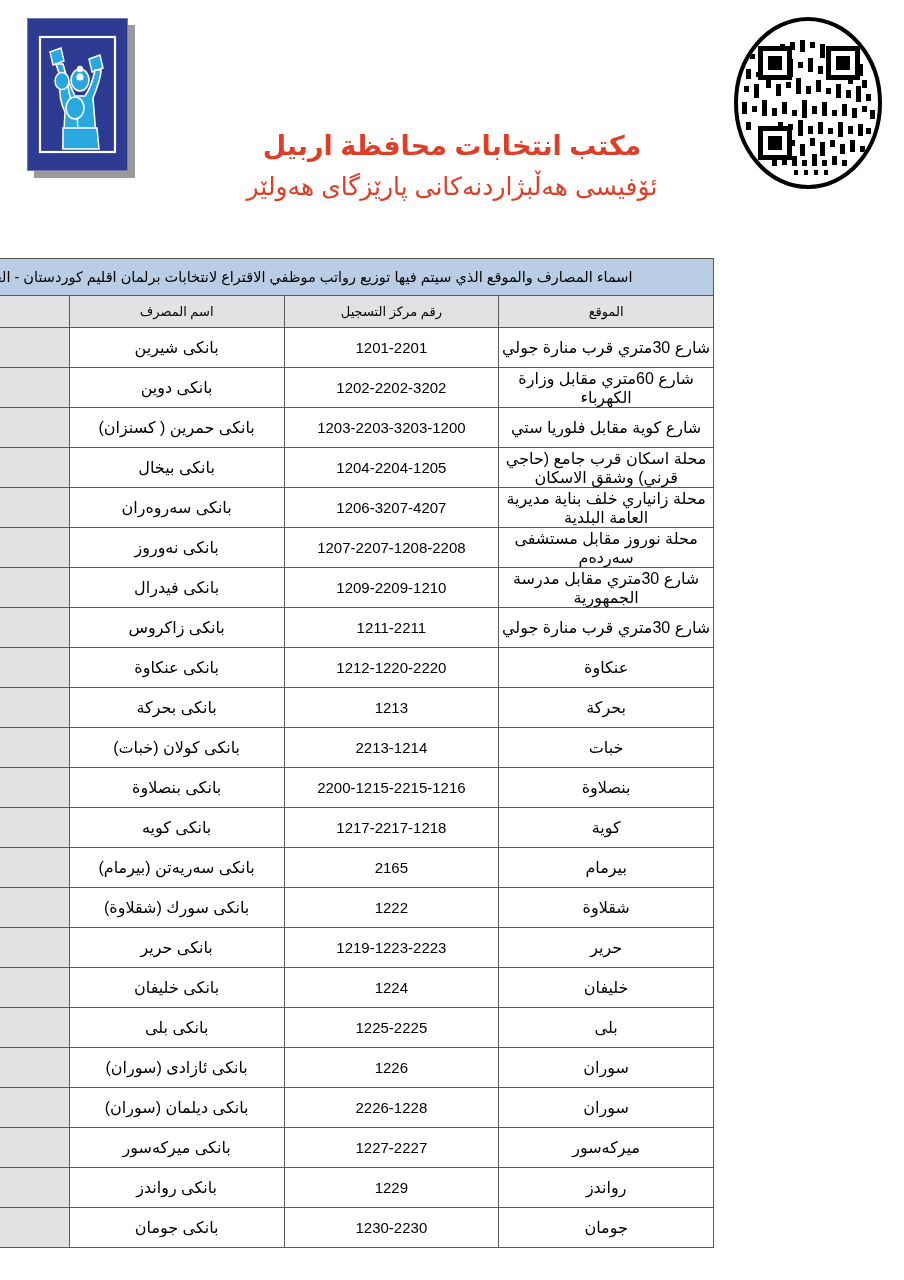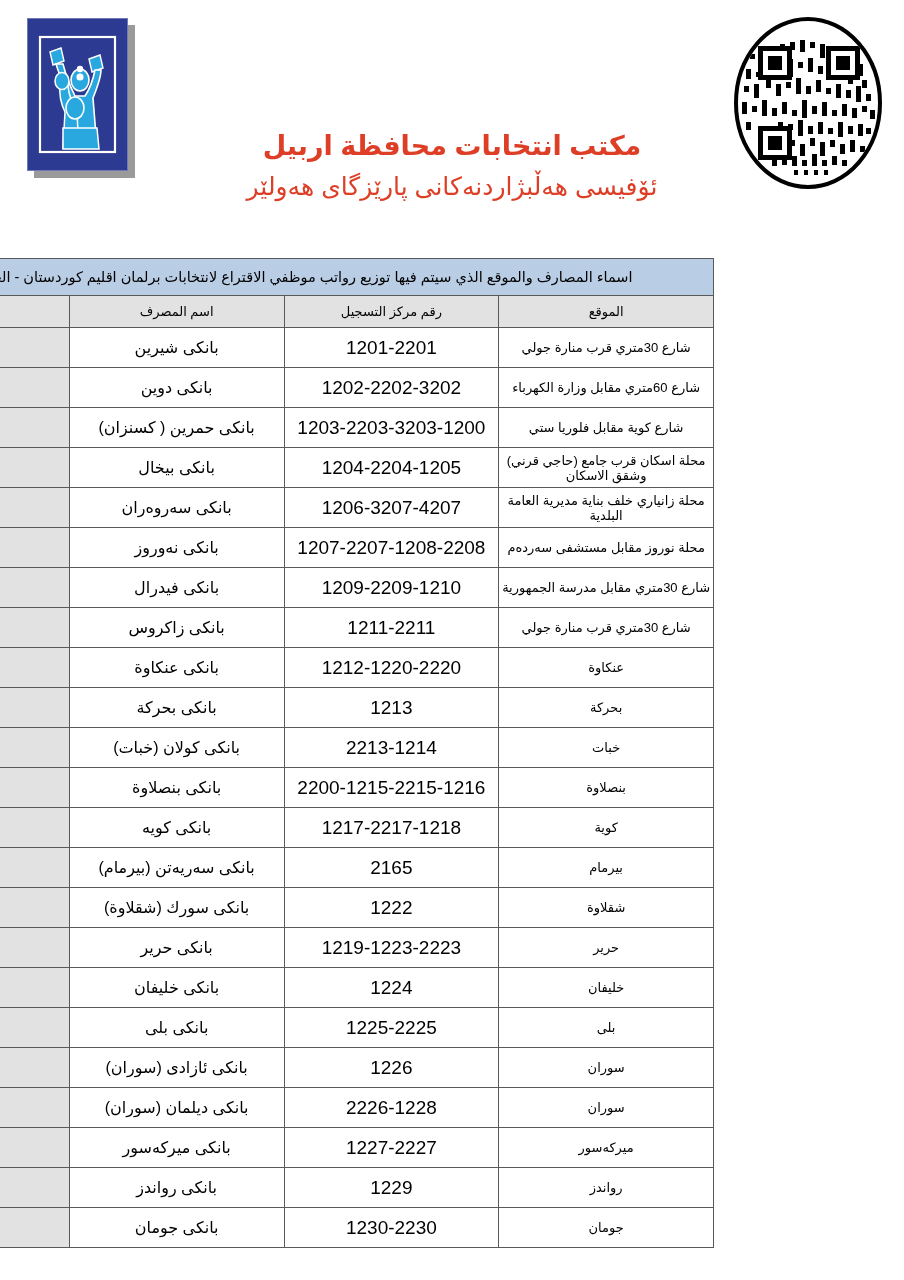--- a/index.html
+++ b/index.html
@@ -137,29 +137,29 @@
     background: #ffffff;
     text-align: center;
     font-size: 16px;
     width: 198px;
     color: #000;
     padding: 0 3px;
   }
   td.c-reg {
     background: #ffffff;
     text-align: center;
-    font-size: 19px;
+    font-size: 15px;
     width: 178px;
     color: #000;
     direction: ltr;
   }
   td.c-loc {
     background: #ffffff;
     text-align: center;
-    font-size: 13px;
+    font-size: 16px;
     width: 448px;
     color: #000;
     padding: 0 6px;
   }
   tr.row { height: 39px; }
 </style>
 </head>
 <body>
 
 <div class="header">

